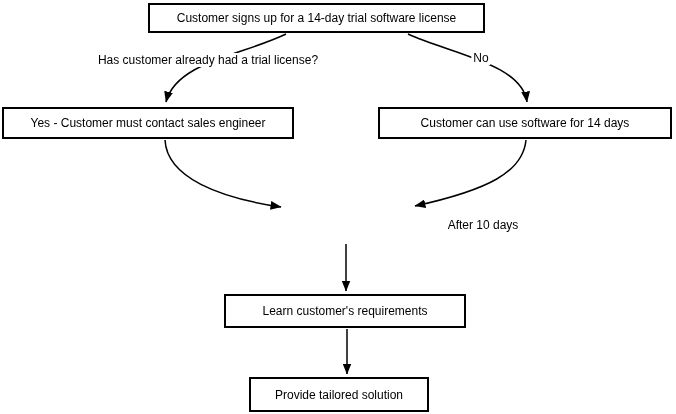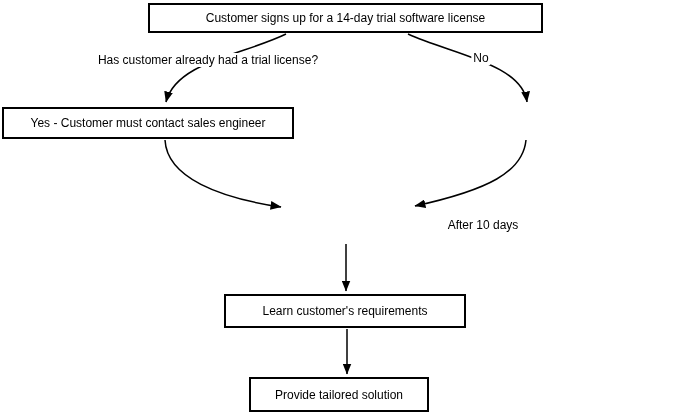--- a/index.html
+++ b/index.html
@@ -36,21 +36,21 @@
     position: absolute;
     transform: translate(-50%, -50%);
     background: #ffffff;
     color: #000000;
     font-size: 12px;
     line-height: 14px;
     white-space: nowrap;
     padding: 0 2px;
   }
   
-  #node-start   { left: 148px; top:   3px; width: 395px; height: 30px; }
+  #node-start   { left: 148px; top:   3px; width: 337px; height: 30px; }
   #node-yes     { left:   2px; top: 107px; width: 292px; height: 32px; }
   #node-no      { left: 378px; top: 107px; width: 294px; height: 32px; }
   #node-contact { left: 256px; top: 209px; width: 180px; height: 34px; }
   #node-learn   { left: 224px; top: 294px; width: 242px; height: 34px; }
   #node-provide { left: 249px; top: 377px; width: 180px; height: 35px; }
   
   #label-question { left: 208px; top:  60px; }
   #label-no       { left: 481px; top:  58px; }
   #label-after    { left: 483px; top: 187px; margin-top: 38px; }
 </style>
@@ -72,20 +72,21 @@
       <path d="M 526 140 C 523 172, 488 190, 415 206" marker-end="url(#arrow)" stroke="#000000"></path>
       <path d="M 346 244 L 346 291" marker-end="url(#arrow)" stroke="#000000"></path>
       <path d="M 347 329 L 347 374" marker-end="url(#arrow)" stroke="#000000"></path>
     </g>
   </svg>
 
   <div class="node" id="node-start">Customer signs up for a 14-day trial software license</div>
 
   <div class="node" id="node-yes">Yes - Customer must contact sales engineer</div>
 
+  <div class="node" id="node-no">Customer can use software for 14 days</div>
 
 
   <div class="node" id="node-learn">Learn customer's requirements</div>
 
   <div class="node" id="node-provide">Provide tailored solution</div>
 
   <span class="edge-label" id="label-question">Has customer already had a trial license?</span>
 
   <span class="edge-label" id="label-no">No</span>
 

